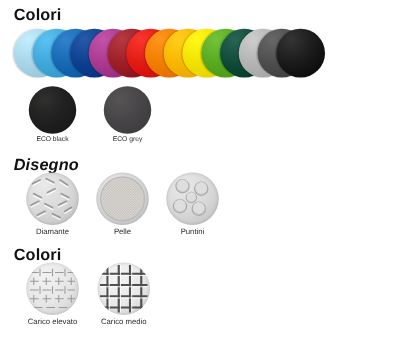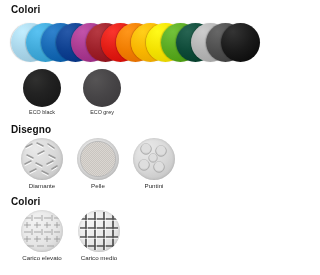--- a/index.html
+++ b/index.html
@@ -11,29 +11,29 @@
     width: 300px;
     height: 275px;
     overflow: hidden;
     font-family: "Liberation Sans", sans-serif;
     color: #1a1a1a;
     position: relative;
   }
   .page { position: relative; width: 300px; height: 275px; }
 
   .section-title {
-    font-size: 10px;
+    font-size: 13px;
     font-weight: bold;
     color: #111111;
     letter-spacing: 0.1px;
     position: absolute;
     left: 11px;
   }
   #title-colori  { top: 4px; }
-  #title-disegno { top: 124px; }
+  #title-disegno { top: 124px; font-style: italic; }
   #title-retro   { top: 196px; }
 
   
   .color-strip {
     position: absolute;
     left: 11px;
     top: 23px;
     height: 40px;
     width: 280px;
   }

